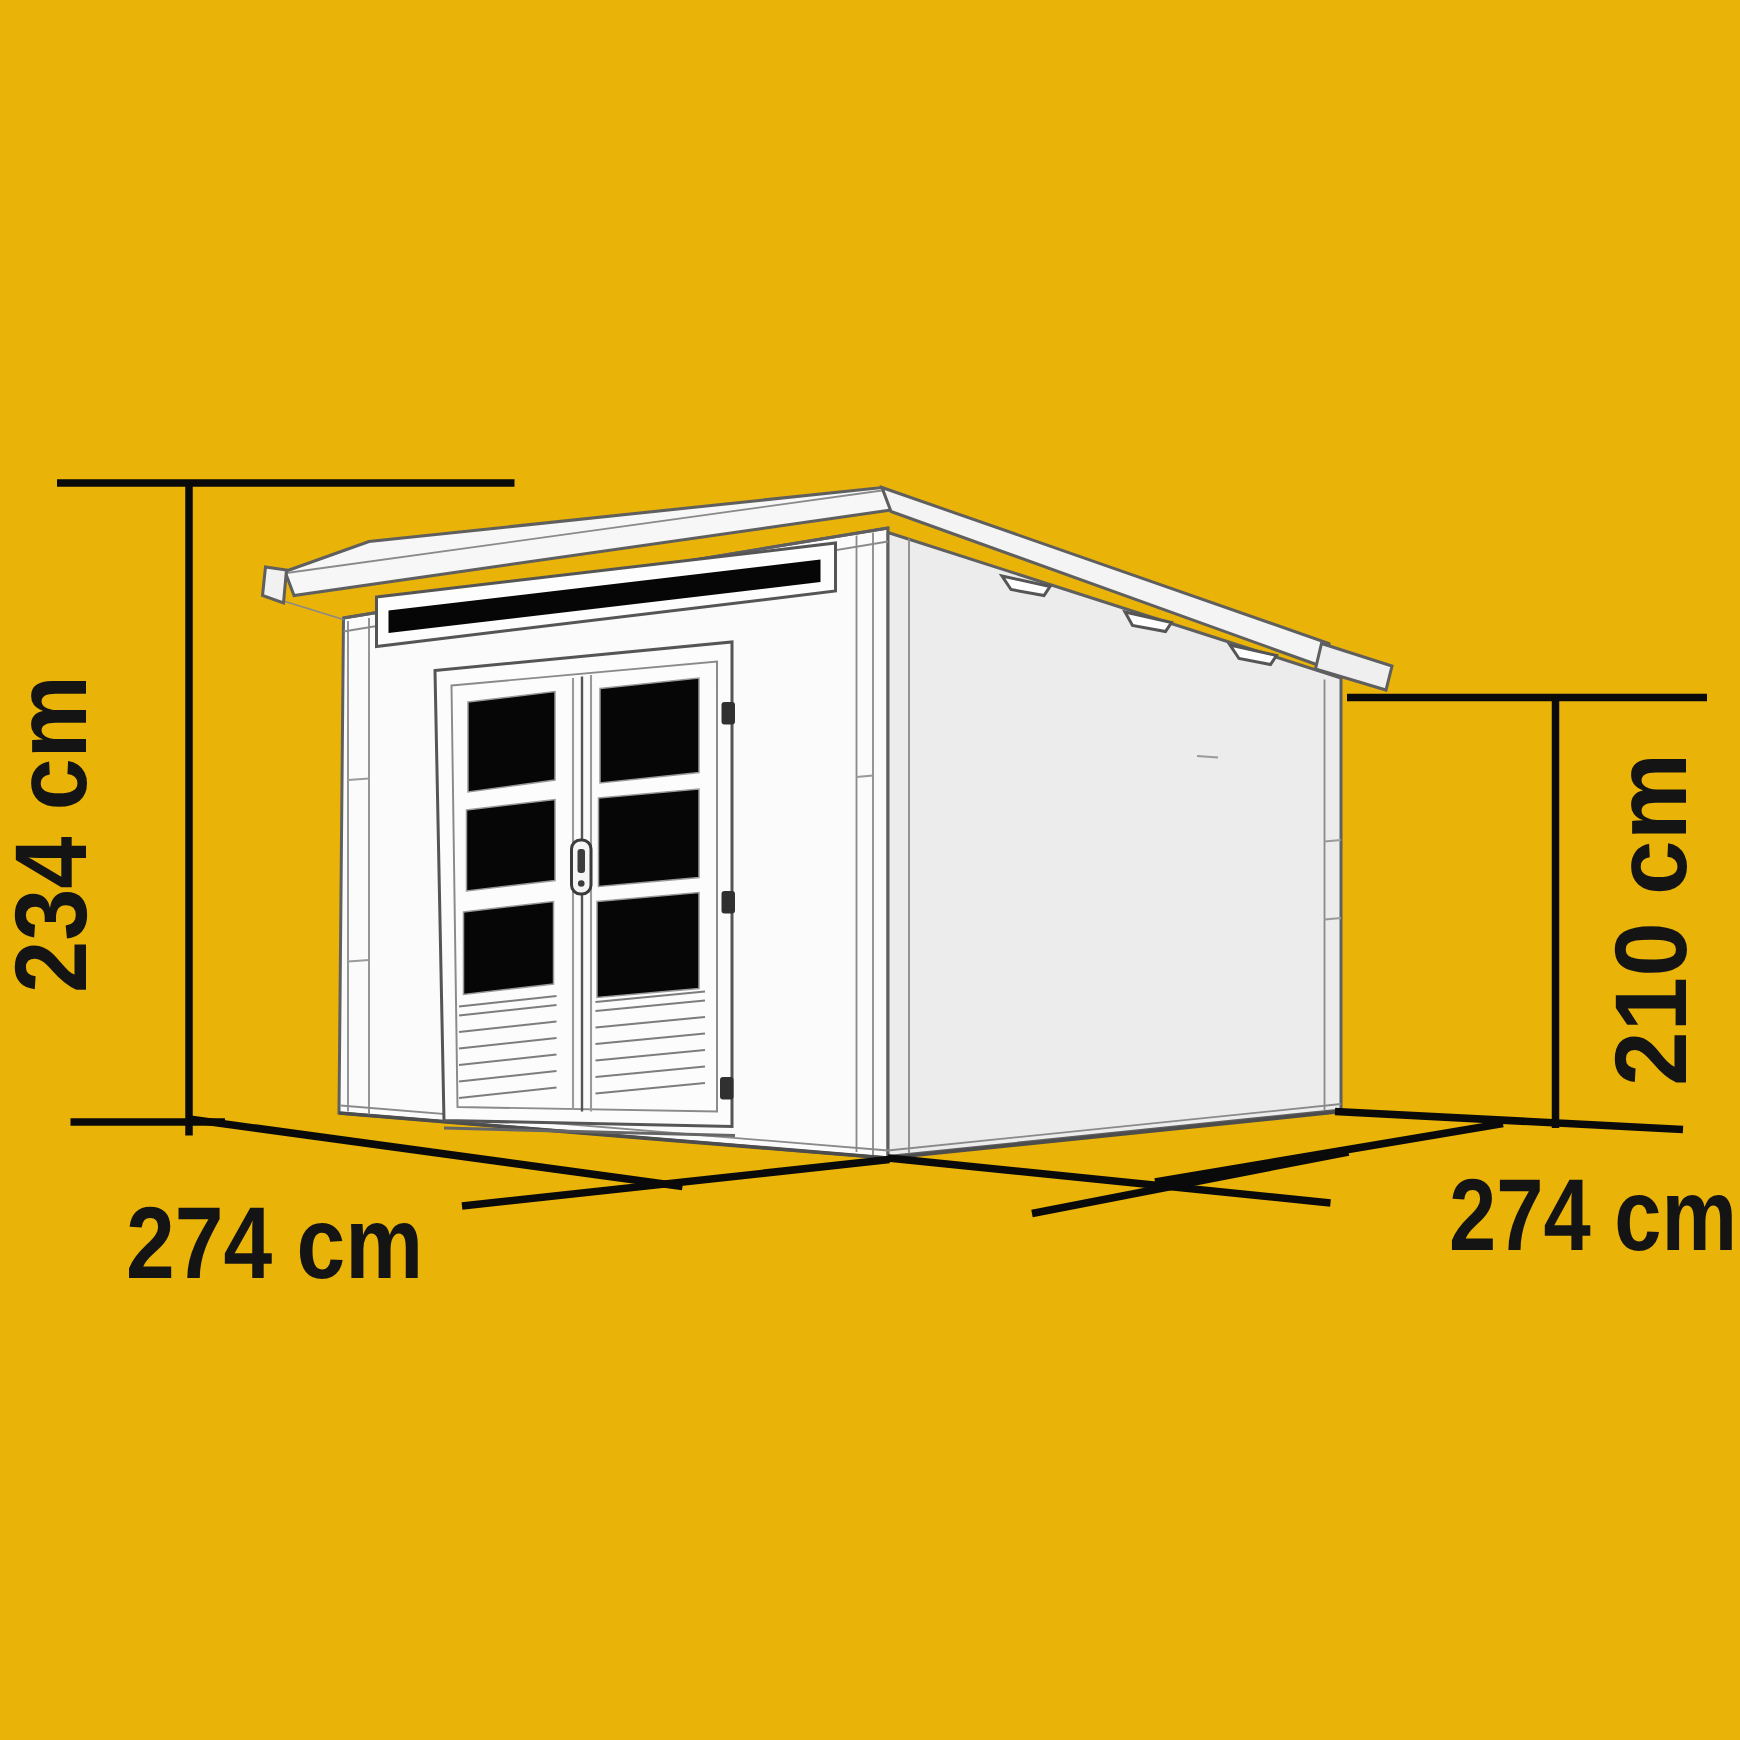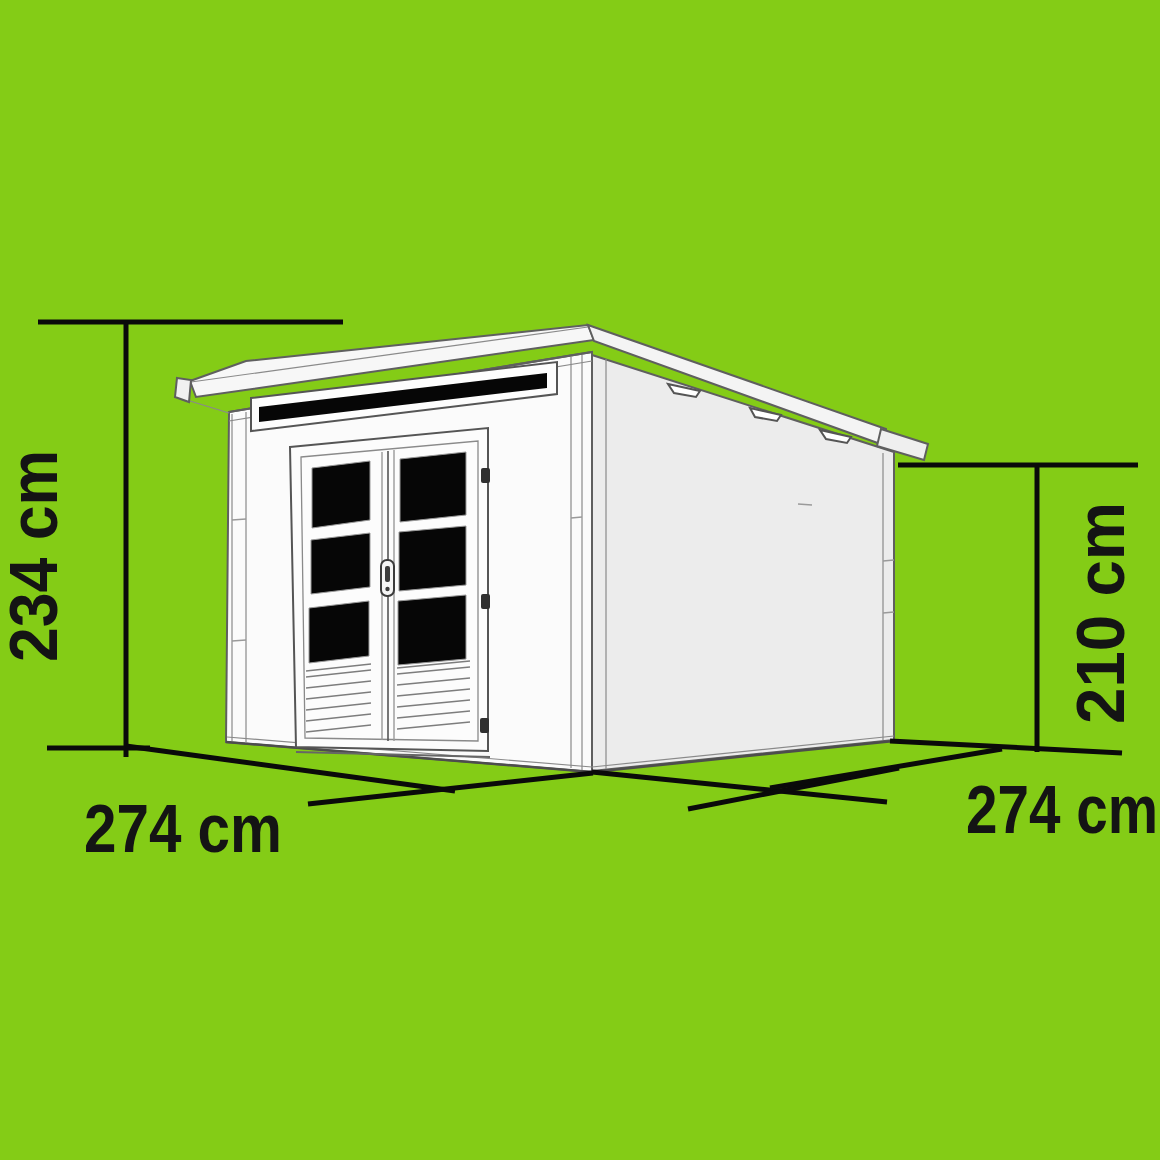--- a/index.html
+++ b/index.html
@@ -5,21 +5,21 @@
   html,body{
     margin:0;
     padding:0;
     background:#ffffff;
     font-family:"Liberation Sans", sans-serif;
   }
   .stage{
     position:relative;
     width:1160px;
     height:1160px;
-    background:#84cc16;
+    background:#eab308;
     overflow:hidden;
     text-align:right;
   }
   svg{display:block}
   .dim-line{stroke:#0a0a0a;stroke-width:5;fill:none;stroke-linecap:butt}
   .dim-label{
     font-family:"Liberation Sans", sans-serif;
     font-weight:bold;
     font-size:68px;
     fill:#141414;

